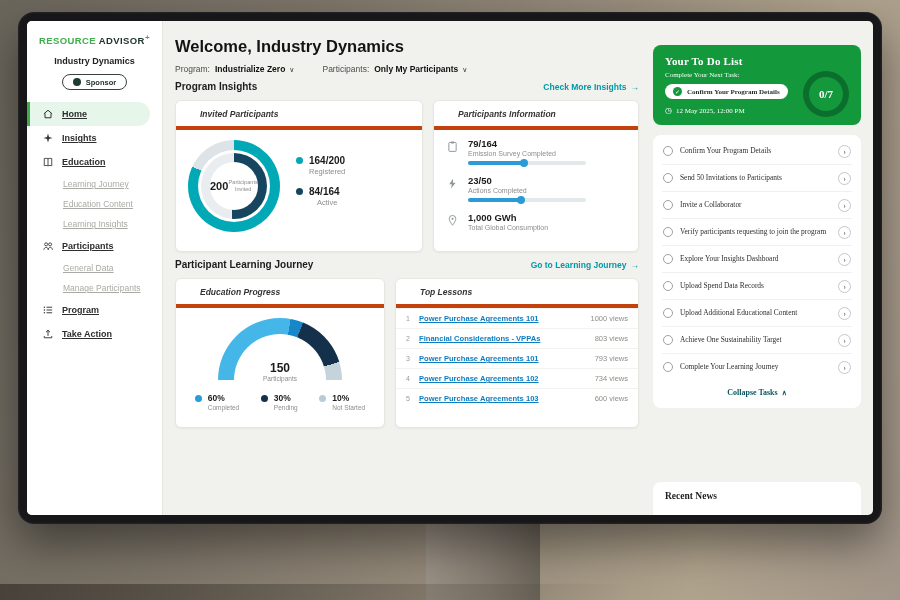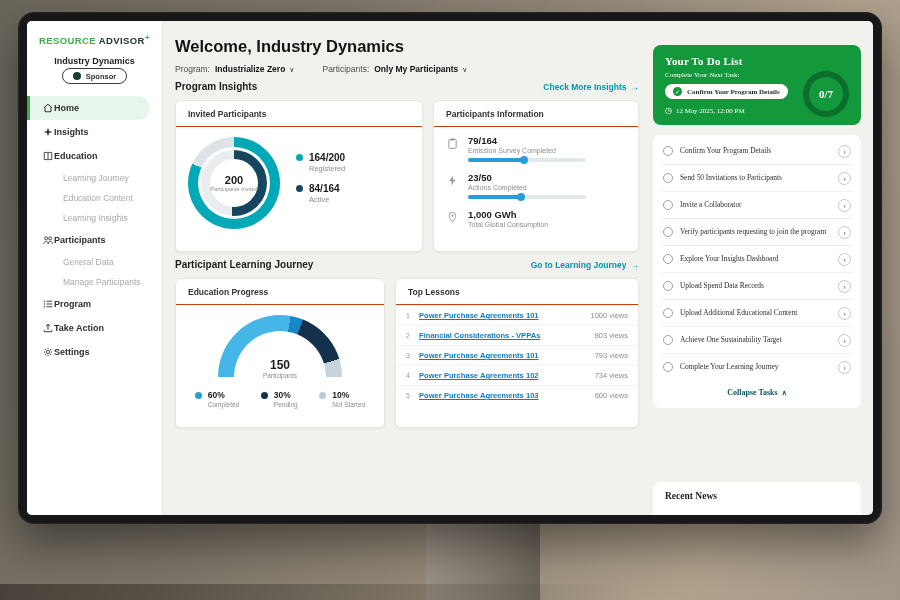--- a/index.html
+++ b/index.html
@@ -14,59 +14,59 @@
     background:#17171a; border-radius:16px; padding:9px;
     box-shadow:0 20px 45px rgba(0,0,0,.45), inset 0 0 3px rgba(255,255,255,.12); }
   .screen{ width:846px; height:494px; background:#f1f1ed; border-radius:5px; overflow:hidden;
     display:flex; position:relative; }
 
   
   .sidebar{ width:136px; background:#fff; border-right:1px solid #e6e6e1; padding-top:12px; flex:none; }
   .logo{ text-align:center; font-size:9.5px; font-weight:bold; letter-spacing:.4px; }
   .logo .g{ color:#3dae49; } .logo .d{ color:#20352f;margin-top:27px; } .logo .plus{ color:#3dae49; font-size:8px; vertical-align:super; }
   .org{ text-align:center; font-size:9px; font-weight:bold; color:#222; margin-top:10px; }
-  .badge{ display:flex; width:fit-content; margin:2px auto 0; align-items:center; gap:5px;
+  .badge{ display:flex; width:fit-content; margin:8px auto 0; align-items:center; gap:5px;
     border:1px solid #37413d; border-radius:10px; padding:2.5px 10px; font-size:7.5px; font-weight:bold; color:#23312c; }
   .badge .bico{ width:8px; height:8px; border-radius:50%; background:#1d3d31; }
   .nav{ margin-top:12px; }
-  .nav-item{ display:flex; align-items:center; padding:5.5px 10px 5.5px 14px;
-    font-size:9px; font-weight:bold; color:#2e2e2e; cursor:pointer; }
+  .nav-item{ display:flex; align-items:center; gap:8px; padding:5.5px 10px 5.5px 14px;
+    font-size:9px; font-weight:bold; color:#2e2e2e; cursor:pointer;text-decoration:underline; }
   .nav-item.sub{ padding:5px 10px 5px 36px; color:#a9a9a5; font-weight:normal; font-size:8.5px; }
   .nav-item.active{ background:#e7f6ea; border-radius:0 14px 14px 0; margin-right:12px; position:relative; }
   .nav-item.active::before{ content:''; position:absolute; left:0; top:0; bottom:0; width:3px; background:#3dae49; }
   .nav-ico{ width:13px; height:13px; display:flex; align-items:center; justify-content:center; flex:none; }
   .nav-ico svg{ width:12px; height:12px; }
 
   
   .main{ width:484px; flex:none; padding:14px 8px 0 12px; }
   .welcome{ font-size:16.5px; font-weight:bold; color:#131313; margin:2px 0 8px; }
   .filters{ display:flex; gap:28px; font-size:8.5px; color:#4d4d4d; align-items:center; }
   .fval{ font-weight:bold; color:#111; margin-left:5px; }
   .chev{ font-size:7px; color:#333; margin-left:4px; }
   .sec-head{ display:flex; justify-content:space-between; align-items:center; margin-top:7px; }
   .sec-title{ font-size:10px; font-weight:bold; color:#1d1d1d; }
   .sec-link{ font-size:8.5px; font-weight:bold; color:#009aa8; cursor:pointer; }
   .sec-link .arr{ margin-left:4px; }
   .cards{ display:flex; gap:10px; margin-top:8px; }
   .card{ background:#fff; border:1px solid #e7e7e2; border-radius:6px; box-shadow:0 1px 2px rgba(0,0,0,.05); }
-  .card-title{ font-size:8.5px; font-weight:bold; color:#333; padding:8px 12px 7px; border-bottom:1px solid #c2410c; }
+  .card-title{ font-size:8.5px; font-weight:bold; color:#333; padding:8px 24px 7px; border-bottom:4px solid #c2410c;font-style:italic; }
 
   .card-invited{ width:248px; height:152px; }
   .inv-body{ display:flex; align-items:center; padding:10px 12px; gap:16px; }
   .donut{ width:92px; height:92px; position:relative; flex:none; }
   .donut .r1{ position:absolute; inset:0; border-radius:50%;
     background:conic-gradient(#00a9b5 0 295deg, #dde3e6 295deg 360deg); }
   .donut .g1{ position:absolute; inset:10px; border-radius:50%; background:#fff; }
   .donut .r2{ position:absolute; inset:13px; border-radius:50%;
     background:conic-gradient(#16455f 0 184deg, #e9edef 184deg 360deg); }
   .donut .hole{ position:absolute; inset:22px; border-radius:50%; background:#fff;
-    display:flex; flex-direction:column; align-items:center; justify-content:center; text-align:center; }
+    display:flex; flex-direction:row; align-items:center; justify-content:center; text-align:center; }
   .donut .cv{ font-size:11px; font-weight:bold; color:#1b1b1b; }
   .donut .cl{ font-size:5.6px; color:#8d8d8a; line-height:1.25; }
-  .leg-item{ margin-bottom:10px; }
+  .leg-item{ margin-bottom:10px;text-align:center; }
   .leg-top{ display:flex; align-items:center; gap:6px; }
   .dot{ width:7px; height:7px; border-radius:50%; flex:none; }
   .dot-teal{ background:#00a9b5; } .dot-navy{ background:#16455f; }
   .dot-blue{ background:#2b9bd7; } .dot-dark{ background:#14304a; } .dot-pale{ background:#b9cbd6; }
   .leg-val{ font-size:10px; font-weight:bold; color:#1b1b1b; }
   .leg-lab{ font-size:7.5px; color:#8d8d8a; margin-left:13px; margin-top:1px; }
 
   .card-info{ width:206px; height:152px; }
   .info-row{ display:flex; gap:9px; padding:8px 12px 2px; }
   .info-ico{ width:13px; height:15px; flex:none; margin-top:1px; }
@@ -207,29 +207,20 @@
             <span>Program</span>
           </div>
           <div class="nav-item">
             <span class="nav-ico">
                 <svg viewBox="0 0 16 16">
                   <path d="M8 10.5V3.2M5.3 5.6 8 3l2.7 2.6M3 10.8V13h10v-2.2" fill="none" stroke="#3a3a3a" stroke-width="1.3"></path>
                 </svg>
               </span>
             <span>Take Action</span>
           </div>
-          <div class="nav-item">
-            <span class="nav-ico">
-                <svg viewBox="0 0 16 16">
-                  <circle cx="8" cy="8" r="2.2" fill="none" stroke="#3a3a3a" stroke-width="1.2"></circle>
-                  <path d="M8 2.4v2M8 11.6v2M2.4 8h2M11.6 8h2M4 4l1.4 1.4M10.6 10.6 12 12M12 4l-1.4 1.4M5.4 10.6 4 12" stroke="#3a3a3a" stroke-width="1.2"></path>
-                </svg>
-              </span>
-            <span>Settings</span>
-          </div>
         </div>
       </div>
 
       <div class="main">
         <div class="welcome">Welcome, Industry Dynamics</div>
 
         <div class="filters">
           <div>
             <span>Program:</span><span class="fval">Industrialize Zero</span><span class="chev">∨</span>
           </div>

